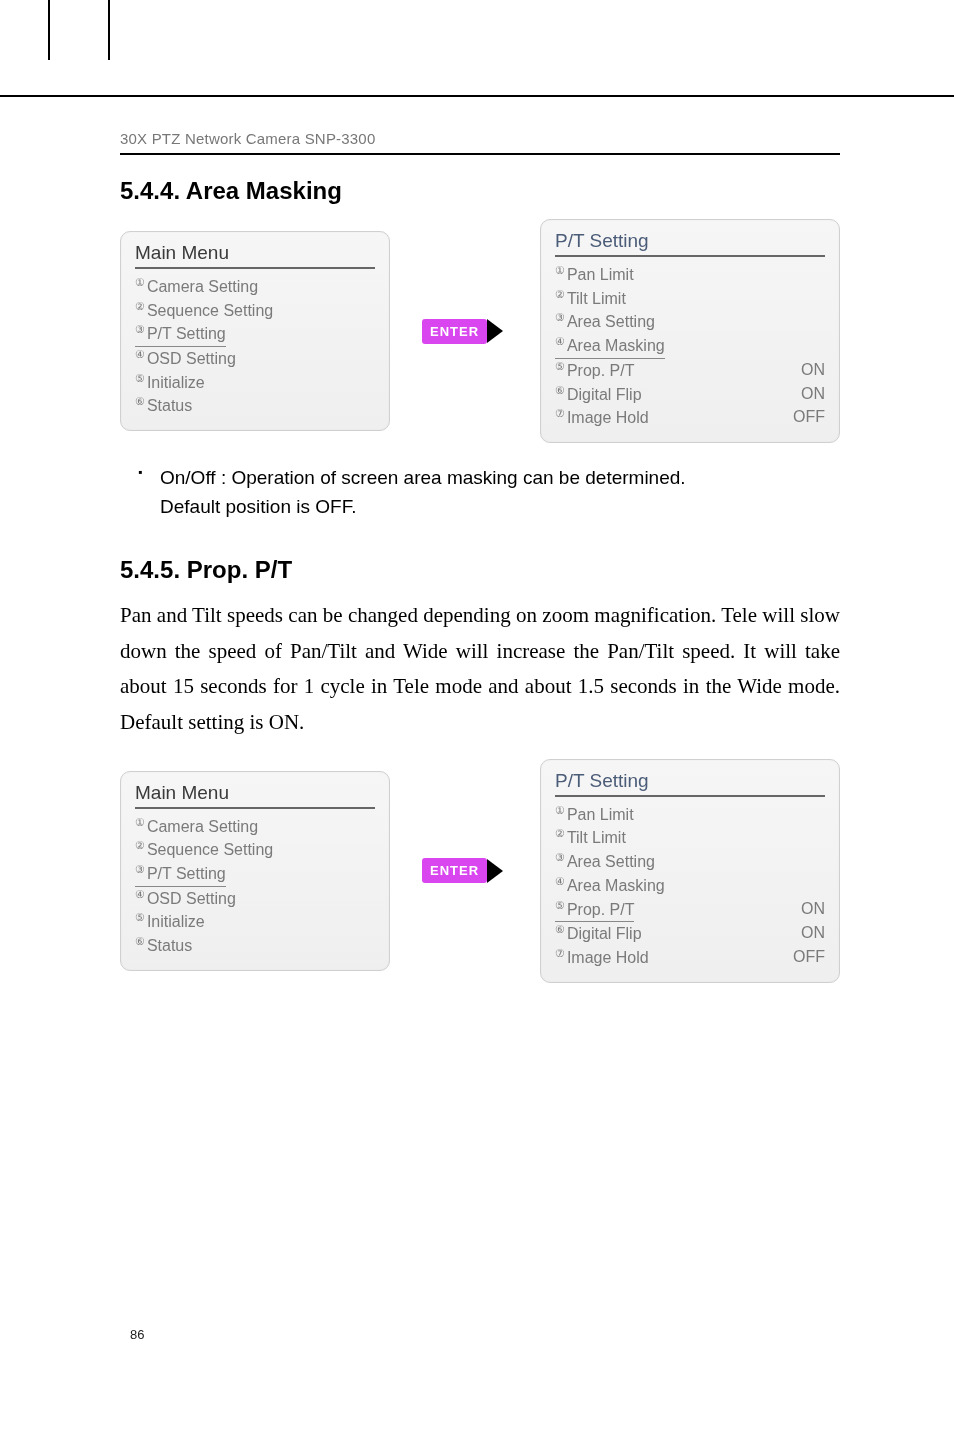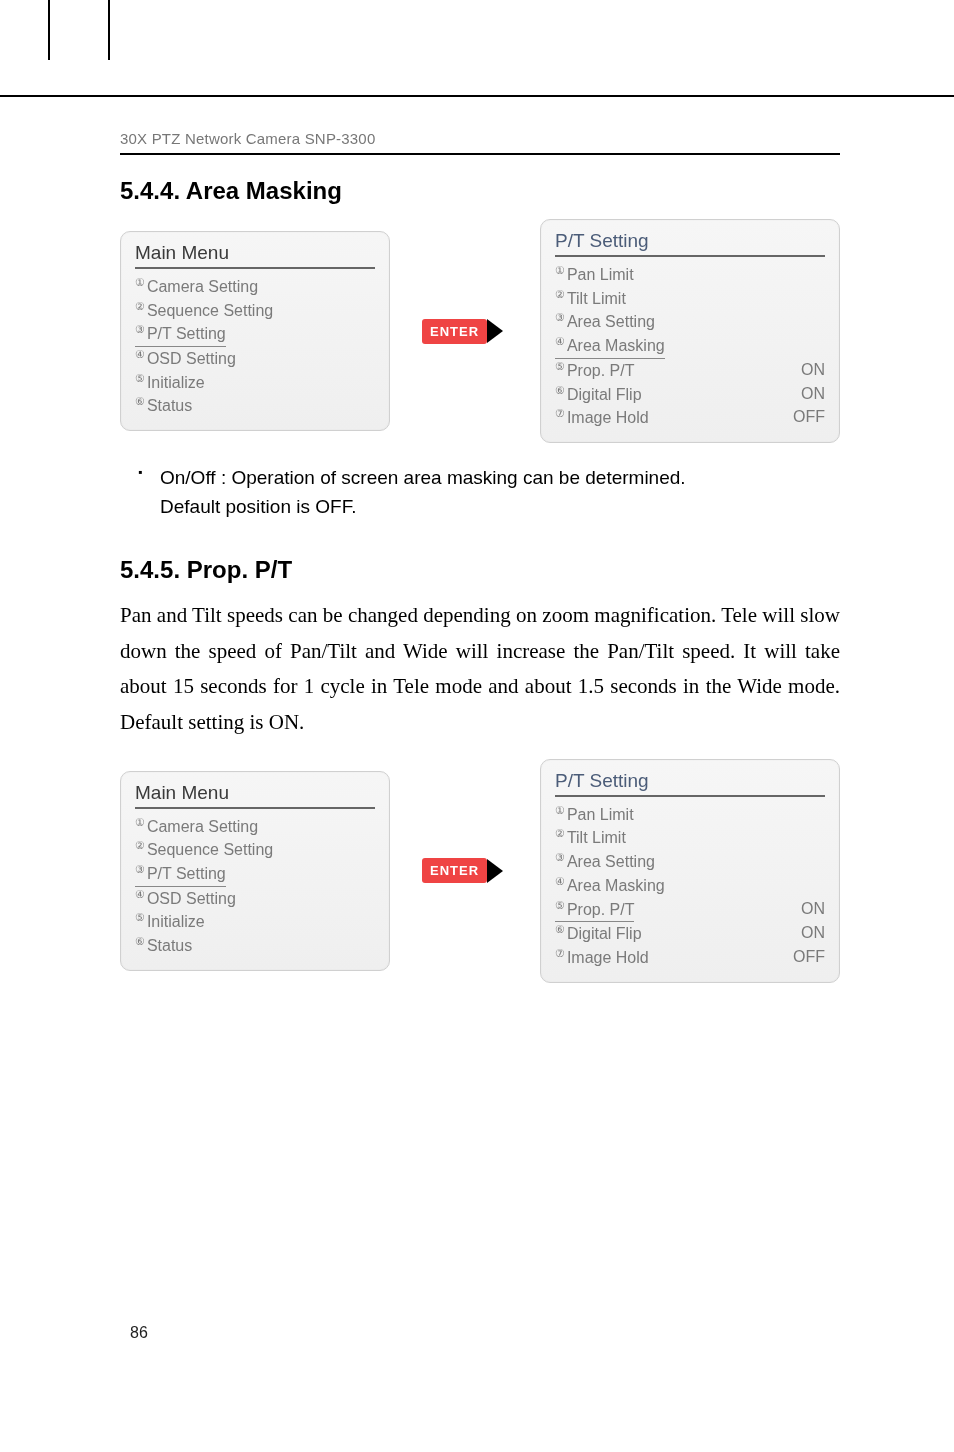--- a/index.html
+++ b/index.html
@@ -77,21 +77,21 @@
   }
   .osd-item.hl span.lbl { border-bottom: 1.5px solid #888; }
   .enter-btn {
     position: relative;
     width: 86px;
     height: 34px;
     display: flex;
     align-items: center;
   }
   .enter-body {
-    background: #ef4444;
+    background: #d946ef;
     color: #fff;
     font-family: Arial, Helvetica, sans-serif;
     font-weight: bold;
     font-size: 13px;
     letter-spacing: 1px;
     padding: 5px 8px;
     border-radius: 3px;
   }
   .enter-arrow {
     width: 0; height: 0;
@@ -120,21 +120,21 @@
     font-size: 12px;
     color: #000;
   }
   .subline { display: block; }
 
   .page-num {
     position: absolute;
     left: 130px;
     bottom: 110px;
     font-family: Arial, Helvetica, sans-serif;
-    font-size: 16px;
+    font-size: 13px;
     color: #222;
     text-align: right;
   }
 
   .sup { font-size: 11px; vertical-align: super; margin-right: 2px; color:#7a7a7a;}
 </style>
 </head>
 <body>
 
 <div class="crop-top">

